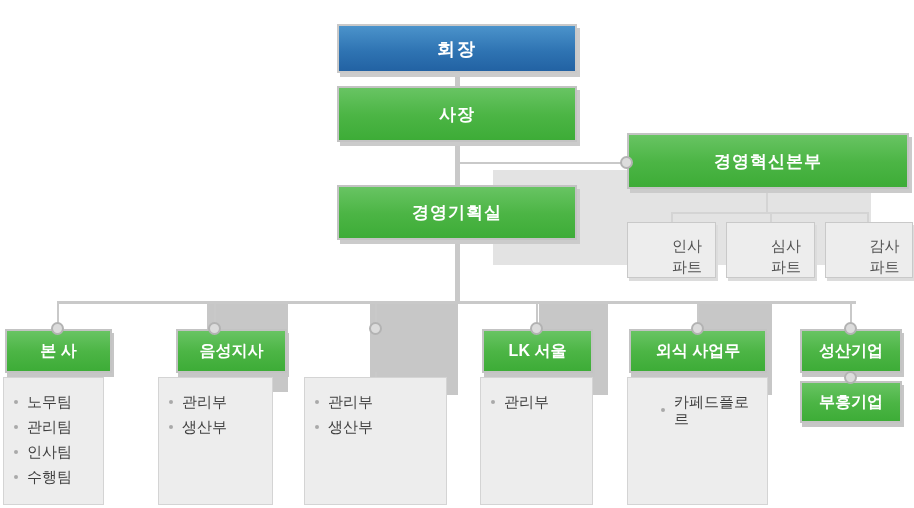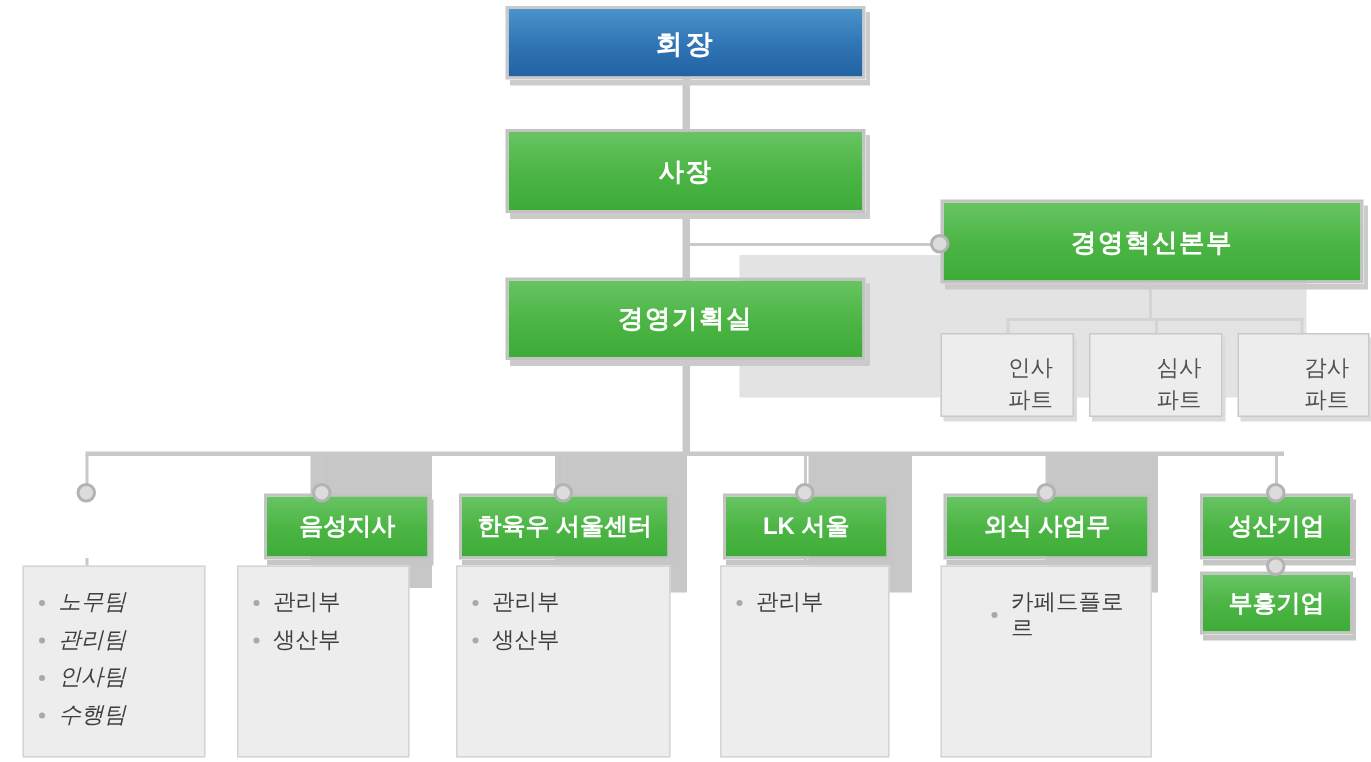--- a/index.html
+++ b/index.html
@@ -18,21 +18,21 @@
     position:absolute; width:13px; height:13px; border-radius:50%;
     background:#dcdcdc; border:2px solid #b3b3b3; box-sizing:border-box; z-index:4;
   }
   
   .node {
     position:absolute; display:flex; align-items:center; justify-content:center;
     box-sizing:border-box; color:#ffffff; font-weight:bold; text-align:center; z-index:3;
   }
   .node-blue {
     background:linear-gradient(180deg,#4b93cb 0%,#2f74b3 55%,#2262a3 100%);
-    border:2px solid #c9c9c9; box-shadow:3px 4px 0 #cccccc; font-size:18px; letter-spacing:2px;
+    border:2px solid #c9c9c9; box-shadow:3px 4px 0 #cccccc; font-size:18px; letter-spacing:2px;margin-top:20px;
   }
   .node-green {
     background:linear-gradient(180deg,#68c463 0%,#4cb545 52%,#3dac37 100%);
     border:2px solid #c3c3c3; box-shadow:3px 4px 0 #cbcbcb; font-size:17px; letter-spacing:1px;
   }
   .node-branch { font-size:16px; letter-spacing:0; box-shadow:2px 4px 0 #c6c6c6; }
   .part-box {
     position:absolute; background:#ededed; border:1px solid #c9c9c9; box-sizing:border-box;
     display:flex; flex-direction:column; align-items:center; justify-content:flex-end;
     color:#525252; font-size:15px; line-height:21px; z-index:3; box-shadow:2px 3px 0 #dcdcdc;padding-left:31px;
@@ -100,25 +100,25 @@
   </div>
   <div class="part-box" style="left:726px;top:222px;width:89px;height:56px;">
     <span>심사</span>
     <span>파트</span>
   </div>
   <div class="part-box" style="left:825px;top:222px;width:88px;height:56px;">
     <span>감사</span>
     <span>파트</span>
   </div>
 
+  <div class="node node-green node-branch" style="left:5px;top:329px;width:107px;height:44px;">
+    <span>본 사</span>
+  </div>
   <div class="node node-green node-branch" style="left:176px;top:329px;width:111px;height:44px;">
     <span>음성지사</span>
-  </div>
-  <div class="node node-green node-branch" style="left:306px;top:329px;width:141px;height:44px;">
-    <span>한육우 서울센터</span>
   </div>
   <div class="node node-green node-branch" style="left:482px;top:329px;width:111px;height:44px;">
     <span>LK 서울</span>
   </div>
   <div class="node node-green node-branch" style="left:629px;top:329px;width:138px;height:44px;">
     <span>외식 사업무</span>
   </div>
   <div class="node node-green node-branch" style="left:800px;top:329px;width:102px;height:44px;">
     <span>성산기업</span>
   </div>
@@ -127,21 +127,21 @@
   </div>
 
   <div class="dot" style="left:51px;top:322px;"></div>
   <div class="dot" style="left:208px;top:322px;"></div>
   <div class="dot" style="left:369px;top:322px;"></div>
   <div class="dot" style="left:530px;top:322px;"></div>
   <div class="dot" style="left:691px;top:322px;"></div>
   <div class="dot" style="left:844px;top:322px;"></div>
   <div class="dot" style="left:844px;top:371px;"></div>
 
-  <div class="panel" style="left:15px;width:122px;font-style:italic;">
+  <div class="panel" style="left:3px;width:101px;">
     <ul>
       <li>
           <span class="bullet"></span>
           <span>노무팀</span>
         </li>
       <li>
           <span class="bullet"></span>
           <span>관리팀</span>
         </li>
       <li>

